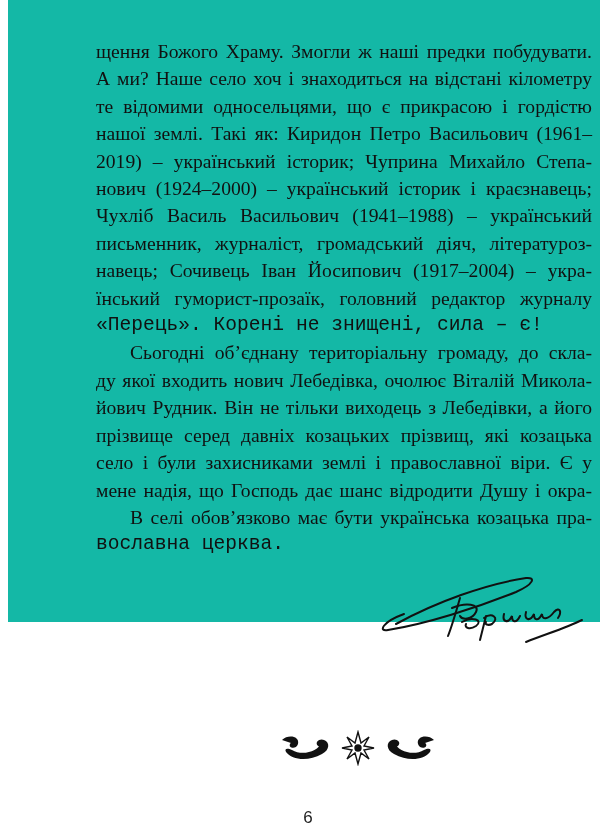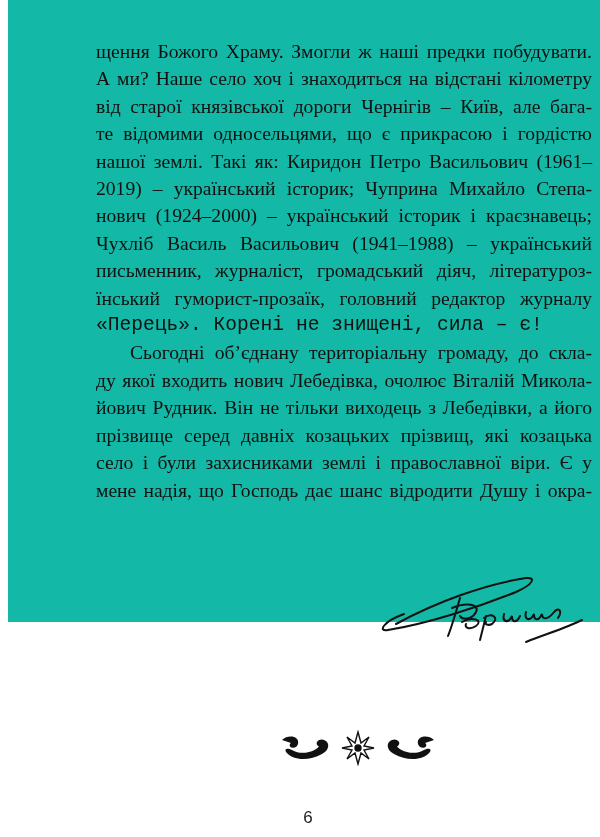--- a/index.html
+++ b/index.html
@@ -21,37 +21,41 @@
     }
   </style>
 </head>
 <body>
 
 <div class="page">
   <div class="text">
     <div>
       <span class="line">щення Божого Храму. Змогли ж наші предки побудувати.</span>
       <span class="line">А ми? Наше село хоч і знаходиться на відстані кілометру</span>
-      <span class="line">від старої князівської дороги Чернігів – Київ, але бага-</span>
       <span class="line">те відомими односельцями, що є прикрасою і гордістю</span>
       <span class="line">нашої землі. Такі як: Киридон Петро Васильович (1961–</span>
       <span class="line">2019) – український історик; Чуприна Михайло Степа-</span>
       <span class="line">нович (1924–2000) – український історик і краєзнавець;</span>
       <span class="line">Чухліб Василь Васильович (1941–1988) – український</span>
       <span class="line">письменник, журналіст, громадський діяч, літературоз-</span>
+      <span class="line">навець; Сочивець Іван Йосипович (1917–2004) – укра-</span>
       <span class="line">їнський гуморист-прозаїк, головний редактор журналу</span>
       <span class="line last">«Перець». Корені не знищені, сила – є!</span>
     </div>
     <div>
       <span class="line indent">Сьогодні об’єднану територіальну громаду, до скла-</span>
       <span class="line">ду якої входить нович Лебедівка, очолює Віталій Микола-</span>
       <span class="line">йович Рудник. Він не тільки виходець з Лебедівки, а його</span>
       <span class="line">прізвище серед давніх козацьких прізвищ, які козацька</span>
       <span class="line">село і були захисниками землі і православної віри. Є у</span>
       <span class="line">мене надія, що Господь дає шанс відродити Душу і окра-</span>
+    </div>
+    <div>
+      <span class="line indent">В селі обов’язково має бути українська козацька пра-</span>
+      <span class="line last">вославна церква.</span>
     </div>
   </div>
 
   <svg class="signature" viewBox="0 0 232 80" fill="none" stroke="#111" stroke-width="2" stroke-linecap="round">
     <path d="M20 52 C60 30,110 12,150 6 C160 5,158 12,140 20 C100 36,50 52,12 58 C2 60,6 50,28 42"></path>
     <path d="M84 26 C80 40,76 54,72 64"></path>
     <path d="M76 36 C90 30,104 32,100 40 C96 48,86 48,84 44"></path>
     <path d="M86 50 C96 44,108 48,100 54 C94 58,88 56,90 52"></path>
     <path d="M110 44 L104 68 M108 46 C116 40,124 46,116 52 C112 54,108 52,110 50"></path>
     <path d="M128 42 C126 50,132 52,136 44 C136 50,140 52,144 44"></path>

